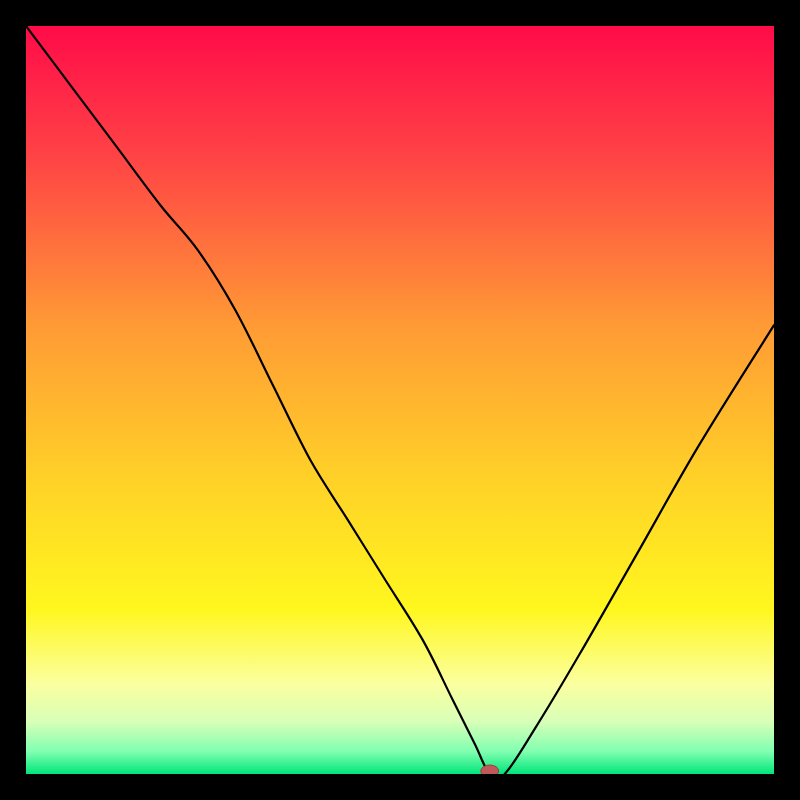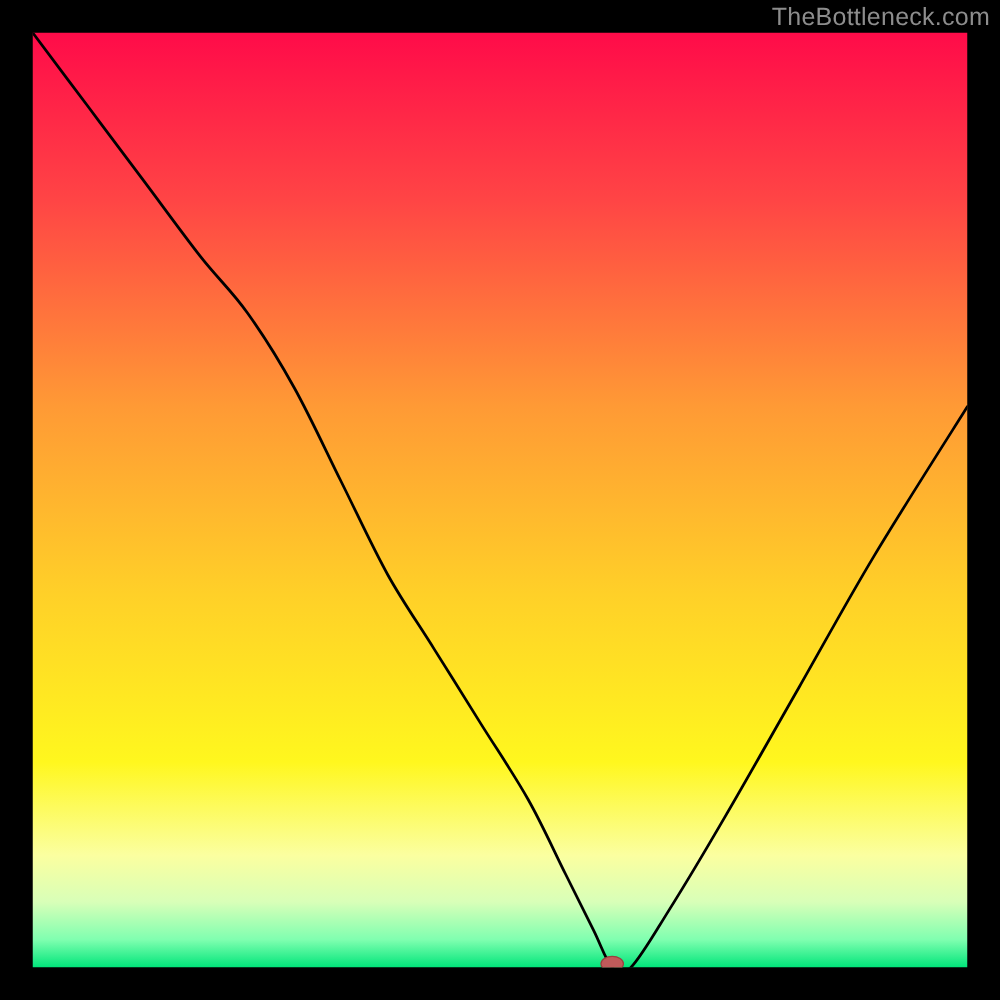--- a/index.html
+++ b/index.html
@@ -36,21 +36,20 @@
     letter-spacing: 0.2px;
     font-family: Arial, Helvetica, sans-serif;
   }
   svg { display: block; }
 </style>
 </head>
 <body>
 
 <div class="frame">
 
-  <div class="watermark">TheBottleneck.com</div>
 
   <div class="plot">
     <svg id="plot-svg" width="748" height="748" viewBox="0 0 748 748">
       <defs>
         <linearGradient id="bg-grad" x1="0" y1="0" x2="0" y2="1">
             <stop offset="0%" stop-color="#ff0b49"></stop>
             <stop offset="18%" stop-color="#ff4545"></stop>
             <stop offset="40%" stop-color="#ff9a35"></stop>
             <stop offset="60%" stop-color="#ffd028"></stop>
             <stop offset="78%" stop-color="#fff71e"></stop>

